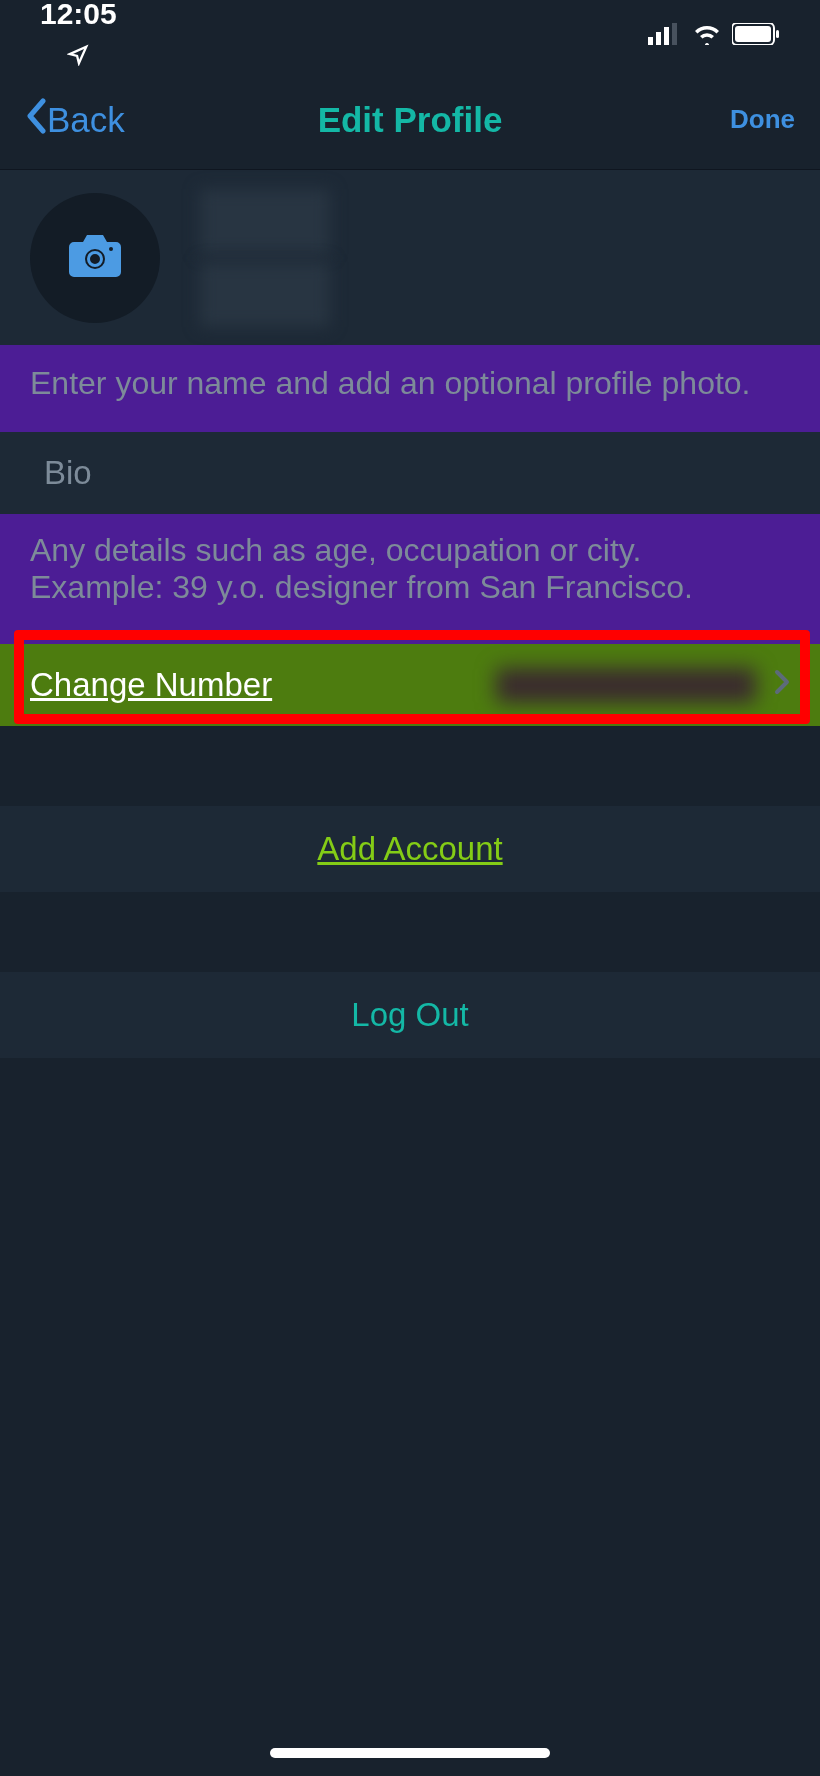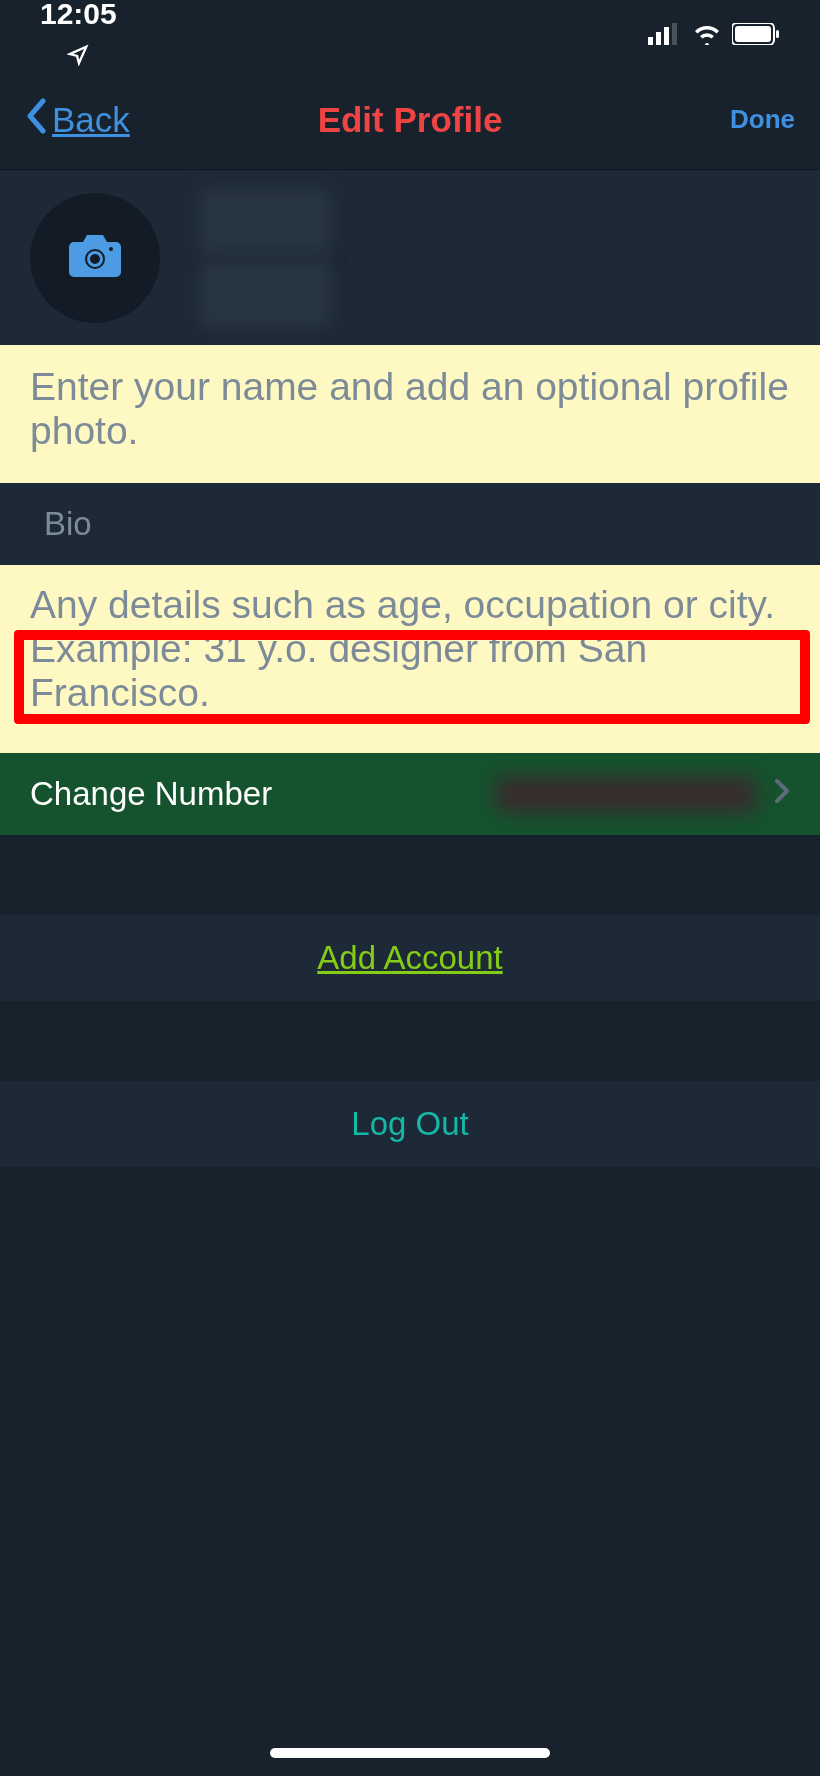--- a/index.html
+++ b/index.html
@@ -42,30 +42,28 @@
       align-items: center;
       justify-content: space-between;
       padding: 0 25px;
       border-bottom: 1px solid #0f1620;
     }
     .back-button {
       display: flex;
       align-items: center;
       color: #3e90e0;
       font-size: 35px;
-      gap: 5px;
-      text-decoration: underline;
     }
     .back-chevron {
       display: inline-block;
     }
     .title {
       font-size: 35px;
       font-weight: 600;
-      color: #ef4444;
+      color: #14b8a6;
       position: absolute;
       left: 50%;
       transform: translateX(-50%);
     }
     .done-button {
       color: #3e90e0;
       font-size: 26px;
       font-weight: 600;
     }
     .profile-section {
@@ -93,32 +91,33 @@
       gap: 8px;
     }
     .name-field {
       width: 130px;
       height: 65px;
       background: #283542;
       filter: blur(8px);
     }
     .help-text {
       padding: 20px 30px 30px;
-      font-size: 39px;
+      font-size: 32px;
       color: #7d8b99;
-      background: #fef9c3;
+      background: #4c1d95;
     }
     .bio-row {
       background: #1d2936;
       padding: 22px 44px;
       font-size: 33px;
       color: #7d8b99;
     }
     .list-section {
-      background: #14532d;
+      background: #4d7c0f;
+      text-decoration: underline;
     }
     .list-row {
       display: flex;
       align-items: center;
       justify-content: space-between;
       padding: 22px 30px;
       font-size: 33px;
       color: #fff;
       border-top: 1px solid #2a3847;
       position: relative;
@@ -247,21 +246,21 @@
     <div class="name-field"></div>
     <div class="name-field"></div>
   </div>
 </div>
 
 <div class="help-text">Enter your name and add an optional profile photo.</div>
 
 <div class="bio-row">Bio</div>
 
 <div class="help-text" style="white-space: pre-line; padding-top:18px; padding-bottom:38px;">Any details such as age, occupation or city.
-Example: 31 y.o. designer from San Francisco.</div>
+Example: 39 y.o. designer from San Francisco.</div>
 
 <div class="list-section">
   <div class="list-row">
     <span>Change Number</span>
     <div class="row-right">
       <div class="row-value-blur" style="width:260px;"></div>
       <span class="chevron">
         <svg width="16" height="26" viewBox="0 0 16 26" fill="none" stroke="#5d6b7a" stroke-width="4" stroke-linecap="round" stroke-linejoin="round">
           <polyline points="3,3 13,13 3,23"></polyline>
         </svg>

